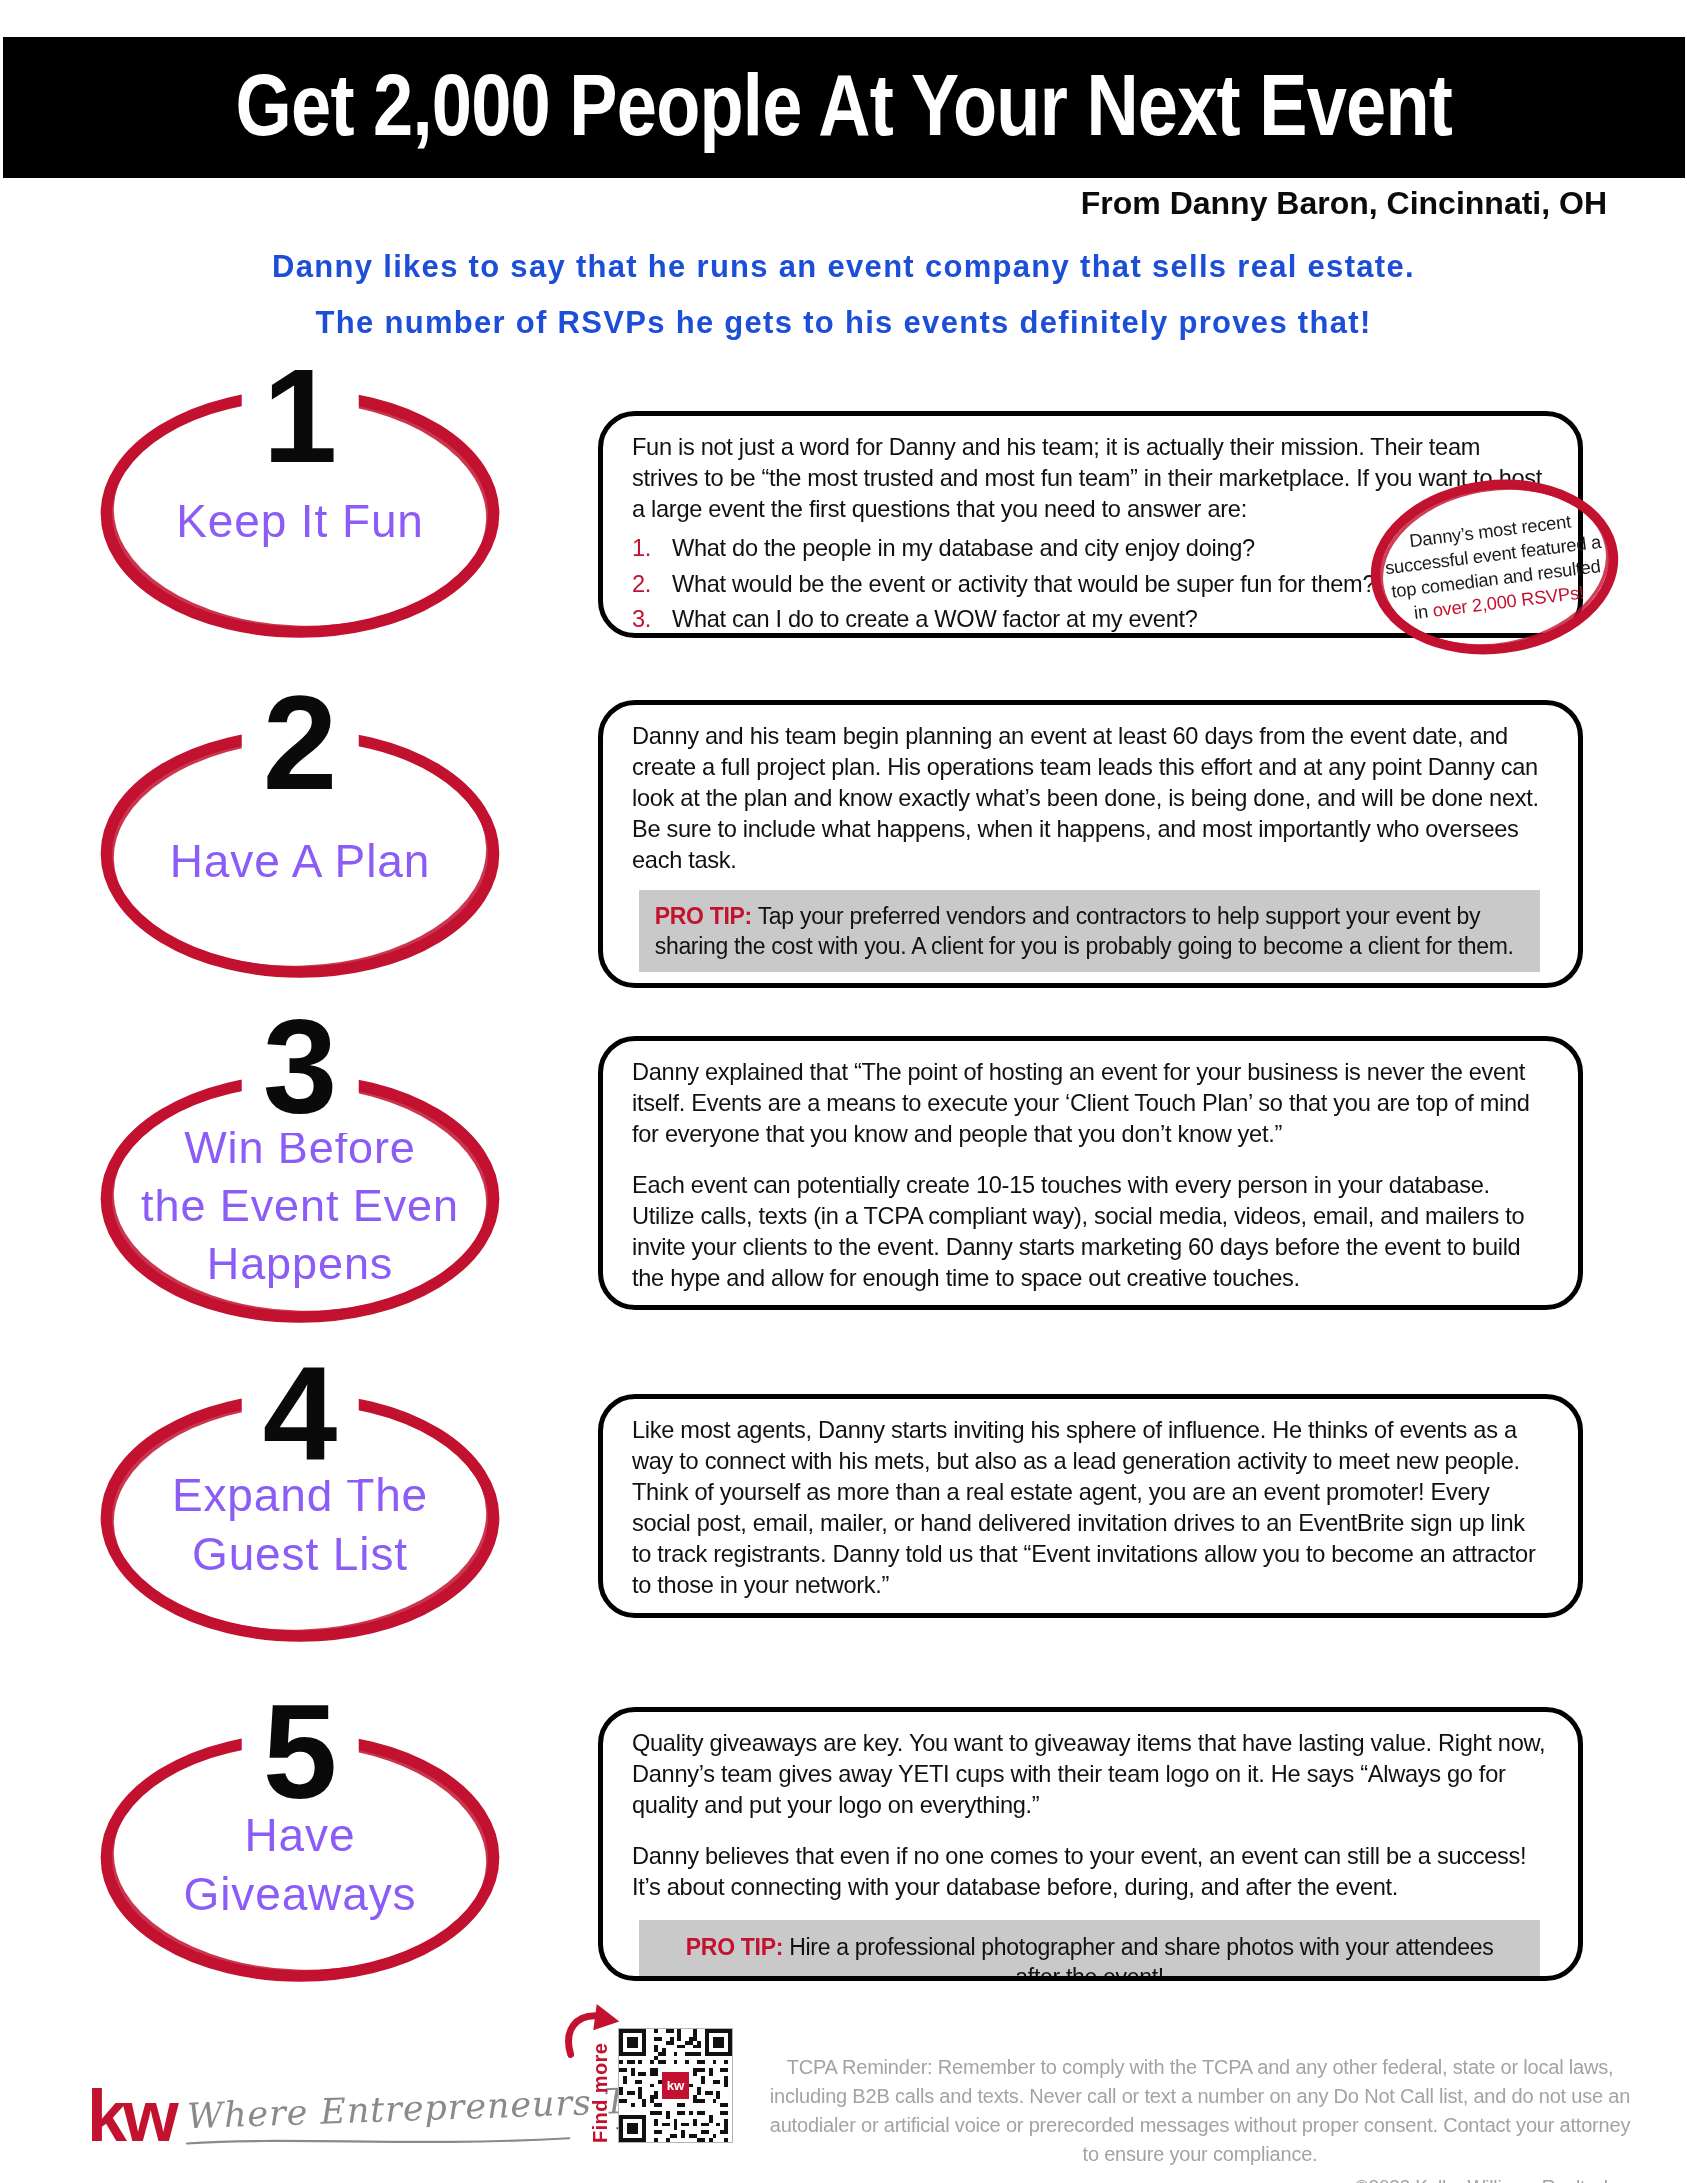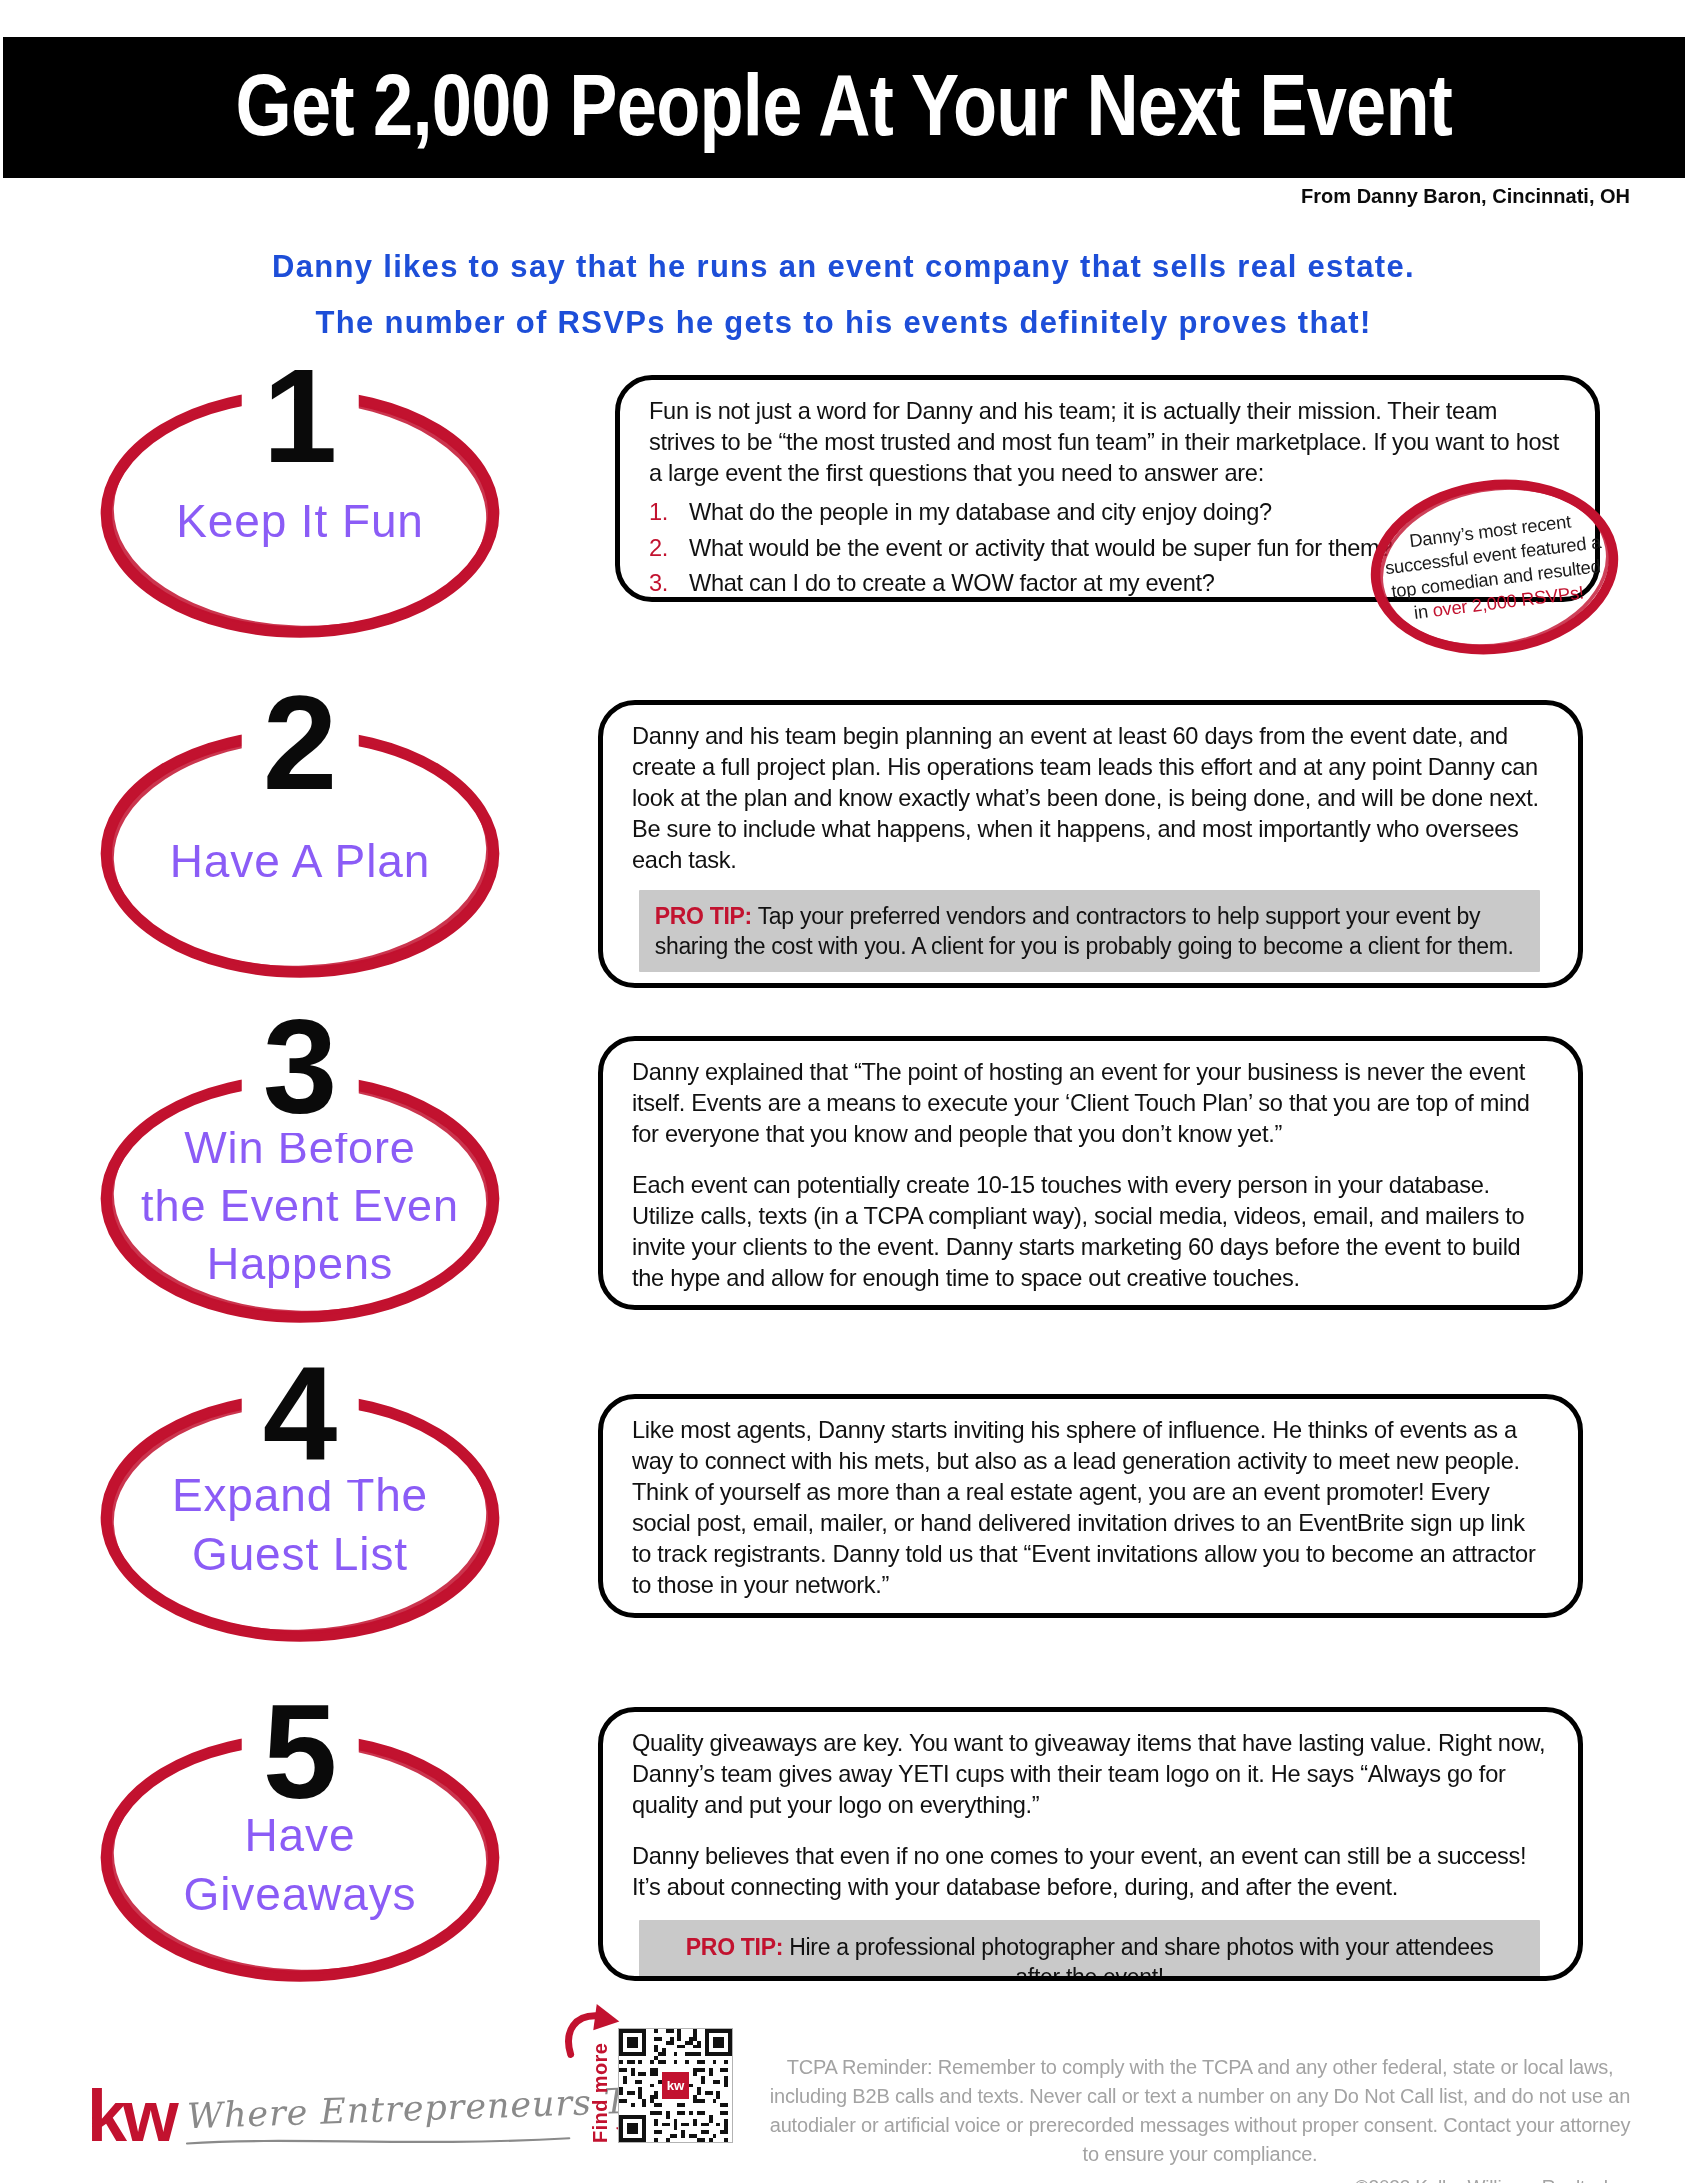--- a/index.html
+++ b/index.html
@@ -16,21 +16,21 @@
   
   .header-bar{
     position:absolute;left:2.6px;top:37px;width:1682px;height:141px;background:#000;
     display:flex;align-items:center;justify-content:center;
   }
   .header-title{
     color:#fff;font-weight:700;font-size:87px;line-height:1;white-space:nowrap;
     transform:scaleX(0.83);transform-origin:center;letter-spacing:-0.9px;padding-bottom:5.2px;
   }
   .byline{
-    position:absolute;top:185px;right:57px;font-size:20px;font-weight:700;letter-spacing:0;
+    position:absolute;top:185px;right:80px;font-size:32px;font-weight:700;letter-spacing:0;
   }
   .intro{
     position:absolute;top:239px;left:0;width:100%;text-align:center;
     font-weight:700;font-size:31px;line-height:56px;letter-spacing:1.3px;color:#1d4ed8;
   }
   
   .tip-oval{position:absolute;left:99px;width:402px;height:253px;}
   .oval-svg{position:absolute;left:0;top:0;overflow:visible;}
   .tip-num{
     position:absolute;left:50%;transform:translateX(-50%);
@@ -117,21 +117,21 @@
     <svg class="oval-svg" width="402" height="253" viewBox="0 0 460 290">
       <ellipse cx="230" cy="145" rx="222" ry="136" fill="none" stroke="#C2122F" stroke-width="13"></ellipse>
       <ellipse cx="230" cy="145" rx="216" ry="131" fill="none" stroke="#C2122F" stroke-width="5" opacity="0.85" transform="rotate(2 230 145)"></ellipse>
     </svg>
     <div class="tip-num" style="top:-38px;">1</div>
     <div class="tip-label">
       <span>Keep It Fun</span>
     </div>
   </div>
 
-  <div class="tip-box" style="top:375px;height:227px;margin-left:17px;">
+  <div class="tip-box" style="top:411px;height:227px;">
     <p>Fun is not just a word for Danny and his team; it is actually their mission. Their team strives to be “the most trusted and most fun team” in their marketplace. If you want to host a large event the first questions that you need to answer are:</p>
     <div class="qlist">
       <div class="qrow">
         <span class="qnum">1.</span>
         <span>What do the people in my database and city enjoy doing?</span>
       </div>
       <div class="qrow">
         <span class="qnum">2.</span>
         <span>What would be the event or activity that would be super fun for them?</span>
       </div>

